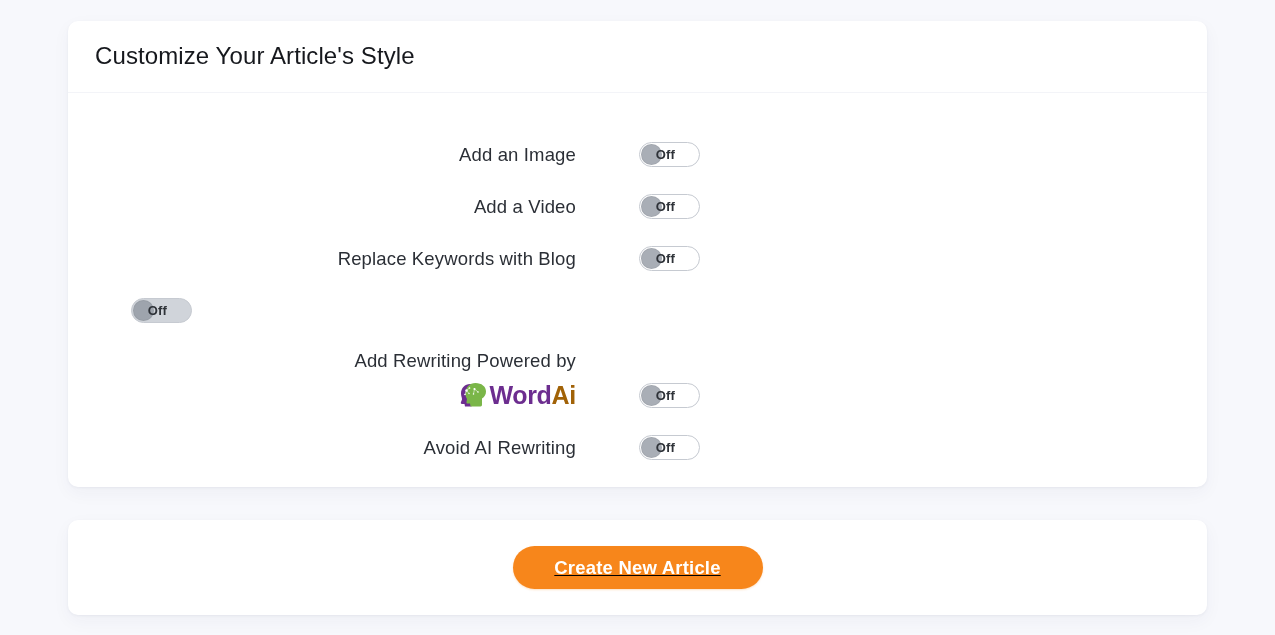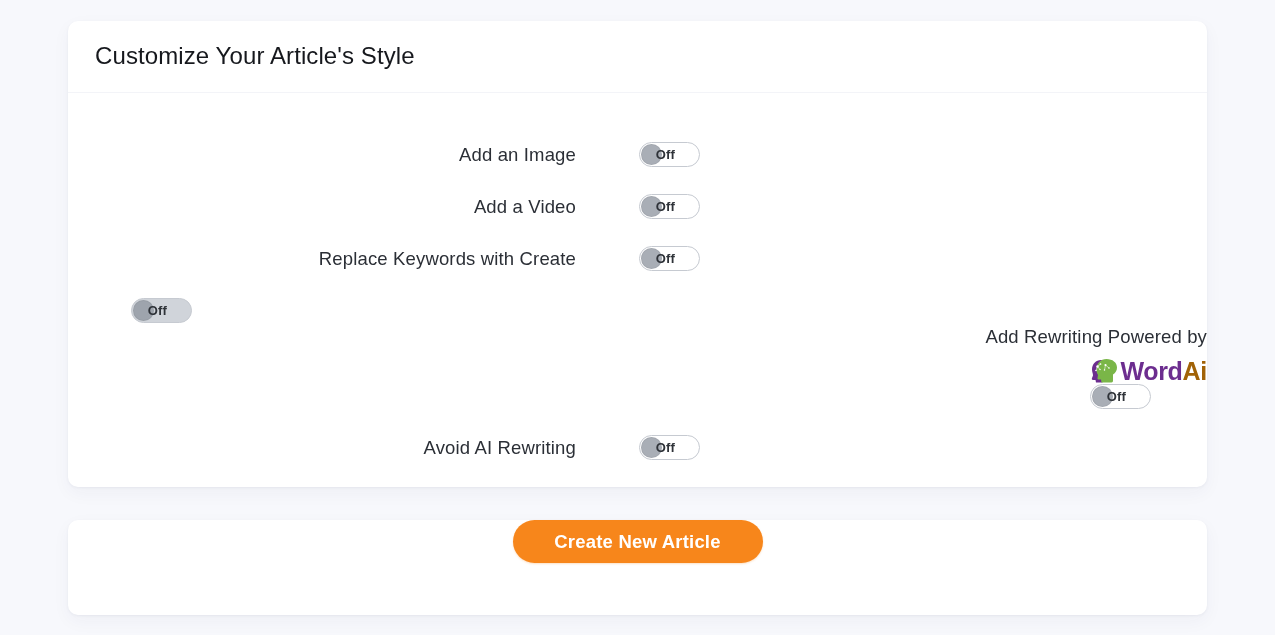--- a/index.html
+++ b/index.html
@@ -60,21 +60,20 @@
 
   
   .option-row {
     display: flex;
     align-items: flex-end;
     height: 52px;
   }
 
   .option-row.tall {
     height: 85px;
-    flex-direction: column;
   }
 
   .option-label-cell {
     width: 508px;
     text-align: right;
     padding-right: 0;
     box-sizing: border-box;
   }
 
   .option-label {
@@ -163,22 +162,24 @@
     line-height: 1;
   }
   .wordai-word { color: #6c2d8f; }
   .wordai-ai   { color: #a16207; }
 
   
   .action-card {
     margin-top: 33px;
     height: 95px;
     display: flex;
+    align-items: center;
     justify-content: center;
     box-sizing: border-box;
+    text-decoration: underline;
   }
 
   .primary-button {
     background: #f7861b;
     color: #ffffff;
     border: none;
     border-radius: 30px;
     font-family: "Liberation Sans", sans-serif;
     font-size: 18.5px;
     font-weight: bold;
@@ -222,21 +223,21 @@
         <div class="option-control-cell">
           <div class="toggle">
             <span class="knob"></span>
             <span class="state-text">Off</span>
           </div>
         </div>
       </div>
 
       <div class="option-row">
         <div class="option-label-cell">
-          <span class="option-label">Replace Keywords with Create</span>
+          <span class="option-label">Replace Keywords with Blog</span>
         </div>
         <div class="option-control-cell">
           <div class="toggle">
             <span class="knob"></span>
             <span class="state-text">Off</span>
           </div>
         </div>
       </div>
 
       <div class="option-row">

